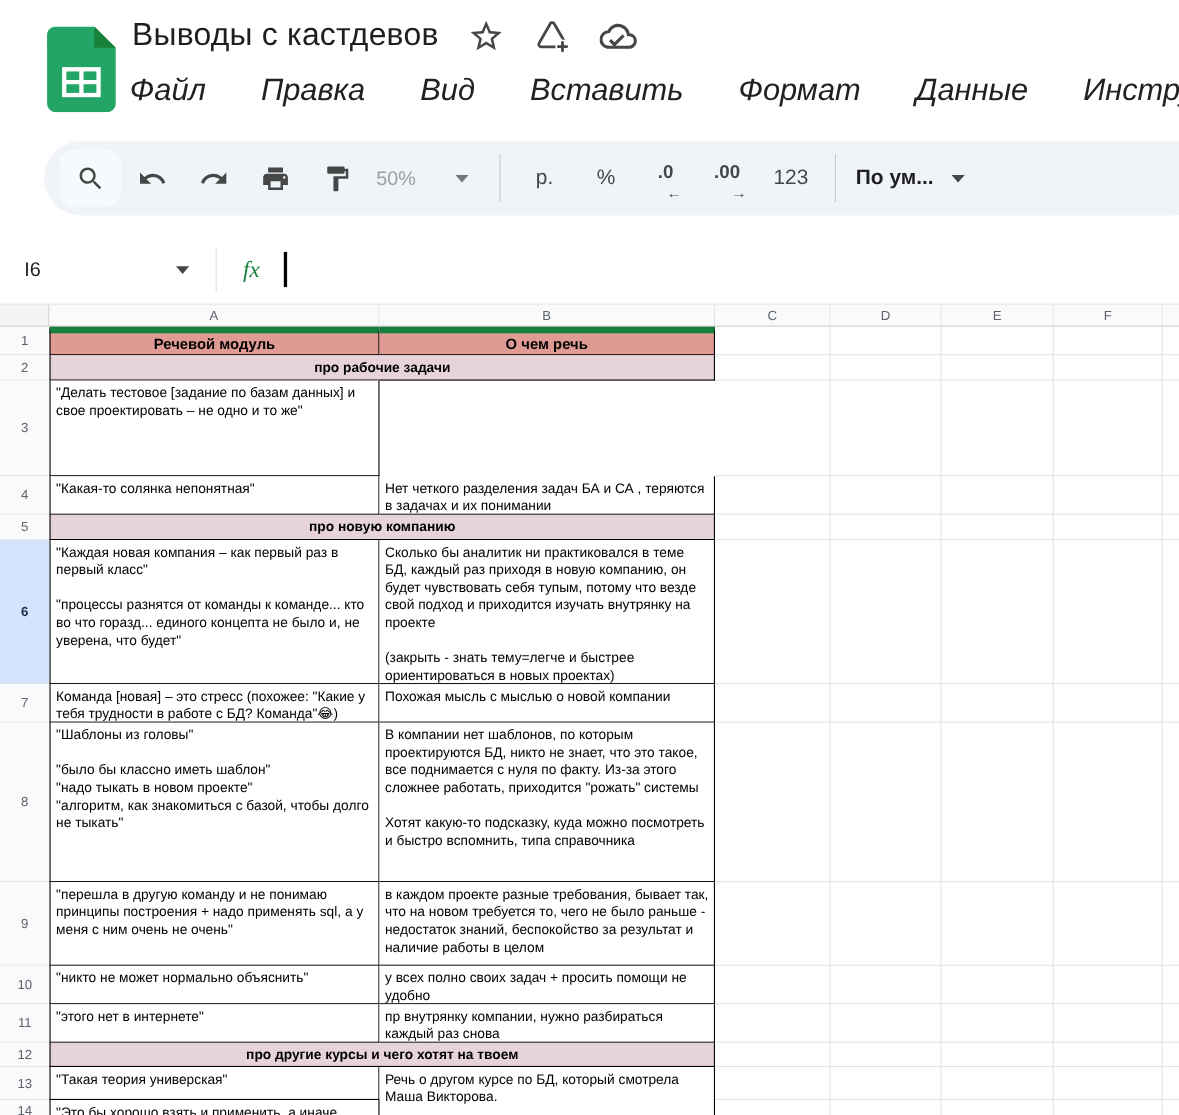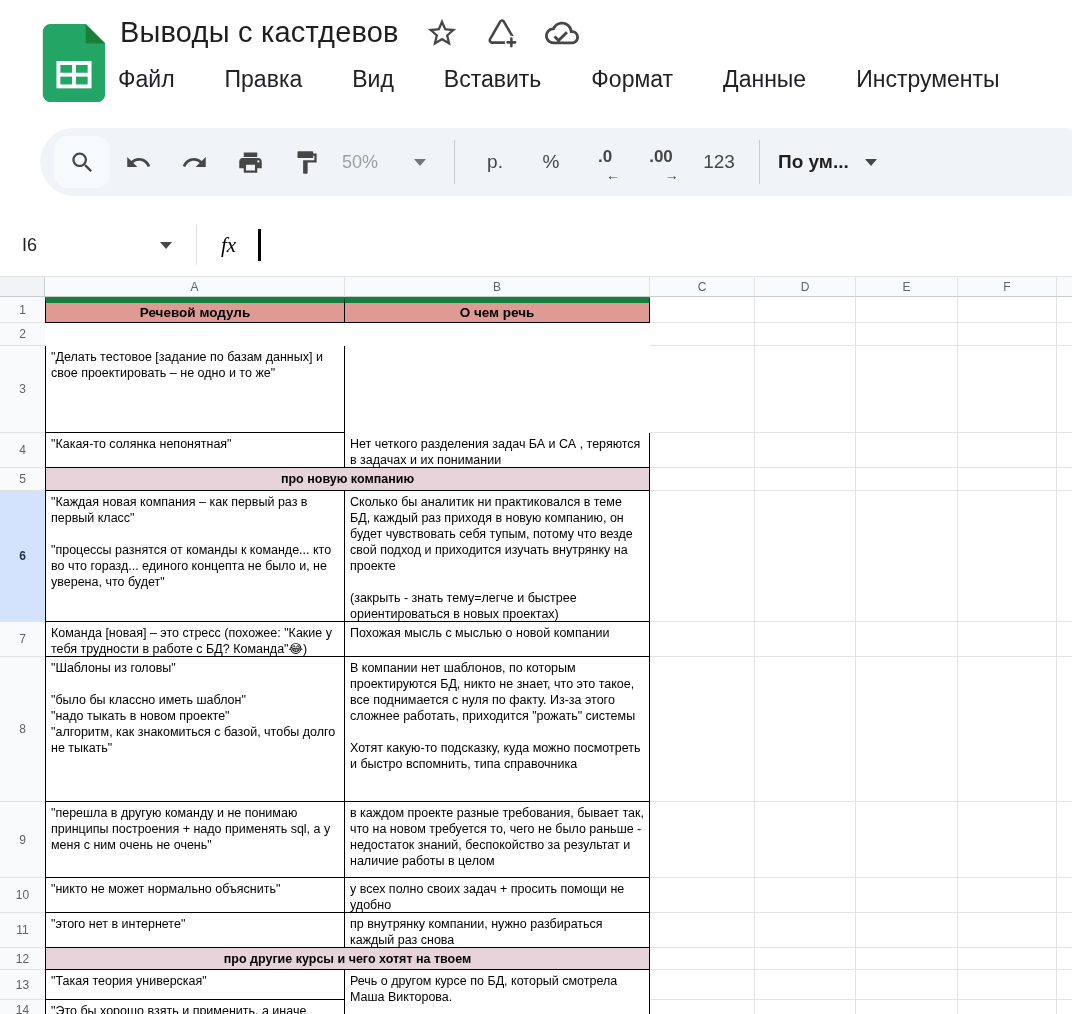--- a/index.html
+++ b/index.html
@@ -6,21 +6,21 @@
   html,body { width:1072px; height:1014px; overflow:hidden; background:#fff;
     font-family:"Liberation Sans","DejaVu Sans",sans-serif; }
   #stage { position:absolute; top:0; left:0; width:1072px; height:1014px; background:#fff; overflow:hidden; }
 
   
   .logo { position:absolute; left:42px; top:24px; width:64px; height:78px; }
   .title-row { position:absolute; left:120px; top:16px; height:46px; display:flex; align-items:flex-start; gap:26px; }
   .doc-title { font-size:29px; color:#1f1f1f; letter-spacing:.2px; white-space:nowrap; }
   .title-ic { width:34px; height:34px; color:#444746; display:block; }
   .menu-row { position:absolute; left:118px; top:66px; display:flex; gap:50px; }
-  .menu-item { font-size:23px; color:#202124; white-space:nowrap; }
+  .menu-item { font-size:28px; color:#202124; white-space:nowrap;font-style:italic; }
 
   
   .toolbar { position:absolute; left:40px; top:128px; width:1060px; height:68px;
     background:#f0f4f9; border-radius:34px; display:flex; align-items:center; gap:0; padding-left:14px; }
   .tb-btn { display:flex; align-items:center; justify-content:center; height:52px; min-width:56px; color:#444746; }
   .tb-btn svg { width:27px; height:27px; display:block; }
   .search-wrap { background:#f7fafd; border-radius:14px; }
   .tb-zoom { font-size:18px; color:#9aa0a6; min-width:64px; justify-content:flex-start; padding-left:8px; }
   .tb-arrow { width:0; height:0; border-left:6px solid transparent; border-right:6px solid transparent; border-top:7px solid #747775; margin:0 16px; }
   .tb-divider { width:1px; height:44px; background:#c7cbd1; margin:0 12px; }
@@ -28,21 +28,21 @@
   .dec { position:relative; font-size:17px; color:#444746; font-weight:700; padding:0 4px 10px 0; }
   .dec .ar { position:absolute; font-weight:400; font-size:14px; bottom:-6px; }
   .dec .ar.l { left:8px; } .dec .ar.r { right:-2px; }
   .tb-font { font-size:19px; color:#1f1f1f; white-space:nowrap; margin-left:6px;font-weight:bold; }
 
   
   .fbar { position:absolute; left:0; top:218px; width:1072px; height:54px; background:#fff; display:flex; align-items:center; }
   .namebox { width:160px; padding-left:22px; font-size:18px; color:#202124; }
   .fb-arrow { width:0; height:0; border-left:6px solid transparent; border-right:6px solid transparent; border-top:7px solid #444746; margin-right:24px; }
   .fb-divider { width:1px; height:40px; background:#dadce0; margin-right:24px; }
-  .fx { font-family:"Liberation Serif","DejaVu Serif",serif; font-style:italic; font-size:21px; color:#000000; margin-right:22px; }
+  .fx { font-family:"Liberation Serif","DejaVu Serif",serif; font-style:italic; font-size:21px; color:#15803d; margin-right:22px; }
   .caret { width:3px; height:32px; background:#000; }
 
   
   .sheet { position:absolute; left:0; top:276px; width:1072px; height:738px; overflow:hidden;
     display:grid; border-top:1px solid #e2e3e3;
     grid-template-columns:45px 300px 305px 105px 101px 102px 99px 20px;
     grid-template-rows:20px 26px 23px 87px 35px 23px 131px 35px 145px 76px 35px 35px 22px 30px 20px; }
   .corner { grid-area:1/1/2/2; background:#f1f3f4; border-right:1px solid #c9cccf; border-bottom:1px solid #c9cccf; }
   .colhead { background:#f9fafb; border-right:1px solid #e2e3e3; border-bottom:1px solid #c9cccf;
     display:flex; align-items:center; justify-content:center; font-size:12px; color:#5f6368; }
@@ -170,20 +170,21 @@
     <div class="rowhead" style="grid-area:9/1/10/2">8</div>
     <div class="rowhead" style="grid-area:10/1/11/2">9</div>
     <div class="rowhead" style="grid-area:11/1/12/2">10</div>
     <div class="rowhead" style="grid-area:12/1/13/2">11</div>
     <div class="rowhead" style="grid-area:13/1/14/2">12</div>
     <div class="rowhead" style="grid-area:14/1/15/2">13</div>
     <div class="rowhead" style="grid-area:15/1/16/2">14</div>
 
     <div class="tc hdrcell bl bt" style="grid-area:2/2/3/3">Речевой модуль</div>
     <div class="tc hdrcell bt" style="grid-area:2/3/3/4">О чем речь</div>
+    <div class="tc section bl" style="grid-area:3/2/4/4">про рабочие задачи</div>
     <div class="tc bl" style="grid-area:4/2/5/3">"Делать тестовое [задание по базам данных] и свое проектировать – не одно и то же"</div>
     <div class="tc bl" style="grid-area:5/2/6/3">"Какая-то солянка непонятная"</div>
     <div class="tc" style="grid-area:5/3/6/4">Нет четкого разделения задач БА и СА , теряются в задачах и их понимании</div>
     <div class="tc section bl" style="grid-area:6/2/7/4">про новую компанию</div>
     <div class="tc bl" style="grid-area:7/2/8/3">"Каждая новая компания – как первый раз в первый класс"
 
 "процессы разнятся от команды к команде... кто во что горазд... единого концепта не было и, не уверена, что будет"</div>
     <div class="tc" style="grid-area:7/3/8/4">Сколько бы аналитик ни практиковался в теме БД, каждый раз приходя в новую компанию, он будет чувствовать себя тупым, потому что везде свой подход и приходится изучать внутрянку на проекте
 
 (закрыть - знать тему=легче и быстрее ориентироваться в новых проектах)</div>

